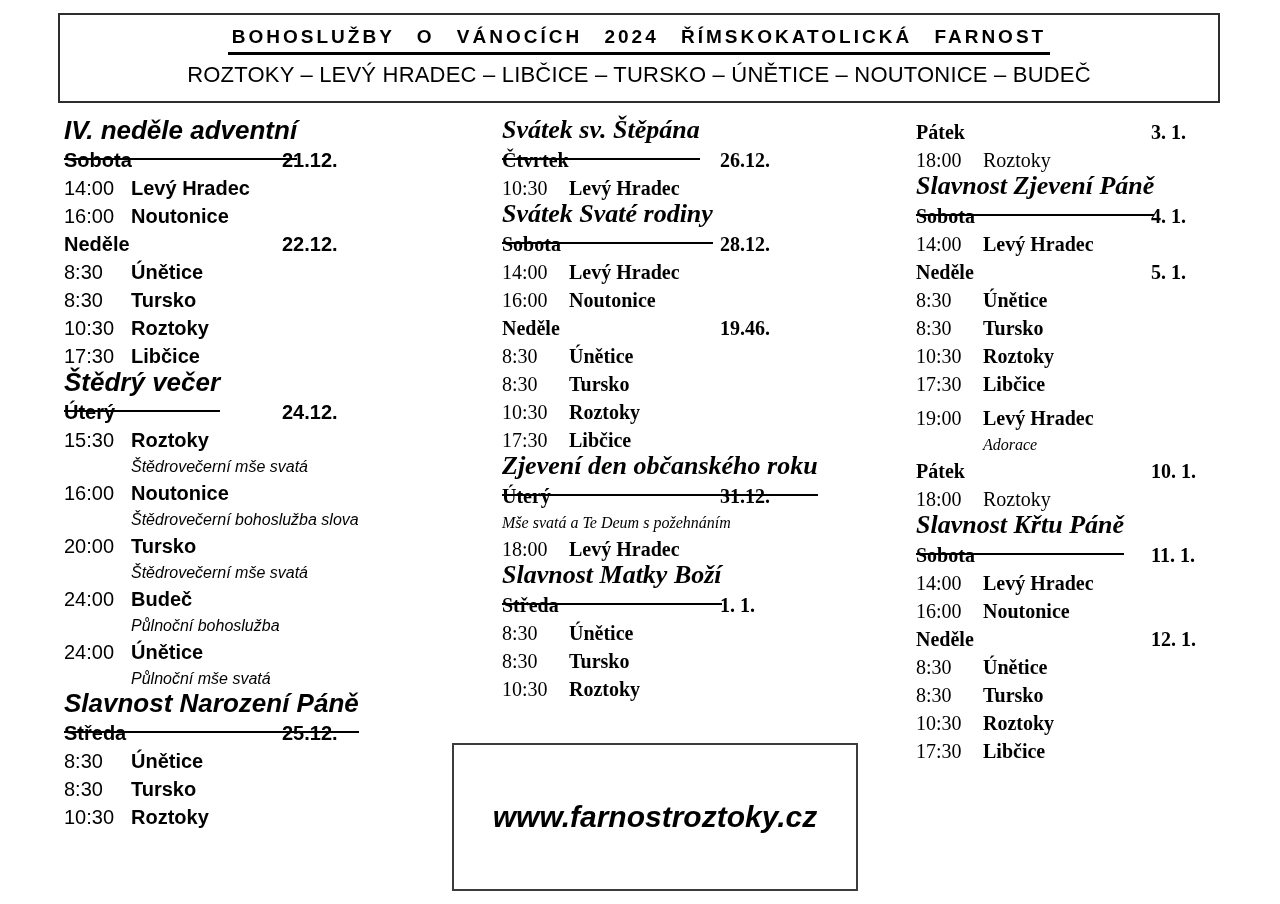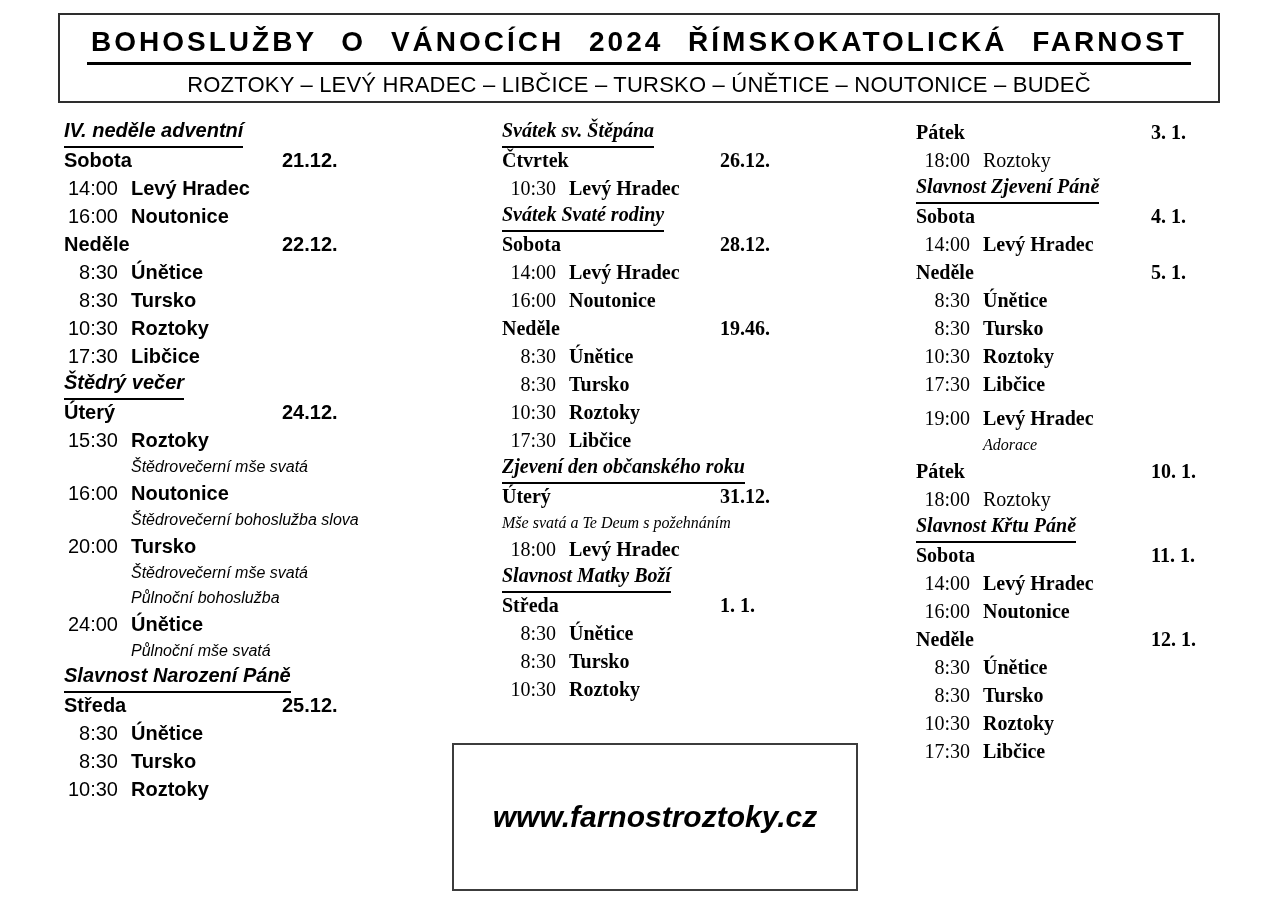--- a/index.html
+++ b/index.html
@@ -7,41 +7,41 @@
     position:relative;width:1280px;height:904px;background:#ffffff;
     color:#000;font-family:"Liberation Sans",sans-serif;overflow:hidden;
   }
   
   .header-box{
     position:absolute;left:58px;top:13px;width:1162px;height:90px;
     border:2px solid #2e2e2e;box-sizing:border-box;text-align:center;
   }
   .title-line{margin-top:11px;}
   .title-text{
-    display:inline-block;font-weight:bold;font-size:28px;letter-spacing:3px;
+    display:inline-block;font-weight:bold;font-size:19px;letter-spacing:3px;
     word-spacing:14px;border-bottom:3px solid #000;padding:0 4px 4px 4px;white-space:nowrap;
   }
   .subtitle-text{margin-top:7px;font-size:22px;letter-spacing:.2px;white-space:nowrap;}
   
   .col{position:absolute;top:118px;}
   .col-0{left:64px;width:410px;}
   .col-1{left:502px;width:400px;font-family:Liberation Serif, serif;}
   .col-2{left:916px;width:355px;font-family:Liberation Serif, serif;}
   .section{}
   .section:first-child{margin-top:0;}
   .heading{line-height:28px;height:28px;white-space:nowrap;}
   .heading span{
-    display:inline-block;font-weight:bold;font-style:italic;font-size:20px;
-    border-bottom:2px solid #000;padding-bottom:4px;line-height:24px;
+    display:inline-block;font-weight:bold;font-style:italic;font-size:26px;
+    border-bottom:2px solid #000;padding-bottom:16px;line-height:24px;
   }
   .row{font-size:20px;line-height:28px;height:28px;white-space:nowrap;}
   .day-row{position:relative;font-weight:bold;}
   .date{position:absolute;top:0;left:218px;}
   .col-2 .date{left:235px;}
-  .time{display:inline-block;width:54px;text-align:right;font-weight:normal;}
+  .time{display:inline-block;width:54px;text-align:left;font-weight:normal;}
   .place{font-weight:bold;margin-left:13px;}
   .place.regular{font-weight:normal;}
   .note-row{font-style:italic;font-size:16px;line-height:25px;height:25px;}
   .note-row.indent{padding-left:67px;}
   .mass-row.gap{margin-top:6px;}
   
   .website-box{
     position:absolute;left:452px;top:743px;width:406px;height:148px;
     border:2px solid #3c3c3c;box-sizing:border-box;
     display:flex;align-items:center;justify-content:center;
@@ -75,20 +75,21 @@
         </section>
         <section class="section">
           <div class="heading"><span class="">Štědrý večer</span></div>
           <div class="row day-row"><span class="day">Úterý</span><span class="date">24.12.</span></div>
           <div class="row mass-row"><span class="time">15:30</span><span class="place">Roztoky</span></div>
           <div class="row note-row indent">Štědrovečerní mše svatá</div>
           <div class="row mass-row"><span class="time">16:00</span><span class="place">Noutonice</span></div>
           <div class="row note-row indent">Štědrovečerní bohoslužba slova</div>
           <div class="row mass-row"><span class="time">20:00</span><span class="place">Tursko</span></div>
           <div class="row note-row indent">Štědrovečerní mše svatá</div>
+          <div class="row mass-row"><span class="time">24:00</span><span class="place">Budeč</span></div>
           <div class="row note-row indent">Půlnoční bohoslužba</div>
           <div class="row mass-row"><span class="time">24:00</span><span class="place">Únětice</span></div>
           <div class="row note-row indent">Půlnoční mše svatá</div>
         </section>
         <section class="section">
           <div class="heading"><span class="">Slavnost Narození Páně</span></div>
           <div class="row day-row"><span class="day">Středa</span><span class="date">25.12.</span></div>
           <div class="row mass-row"><span class="time">8:30</span><span class="place">Únětice</span></div>
           <div class="row mass-row"><span class="time">8:30</span><span class="place">Tursko</span></div>
           <div class="row mass-row"><span class="time">10:30</span><span class="place">Roztoky</span></div>

